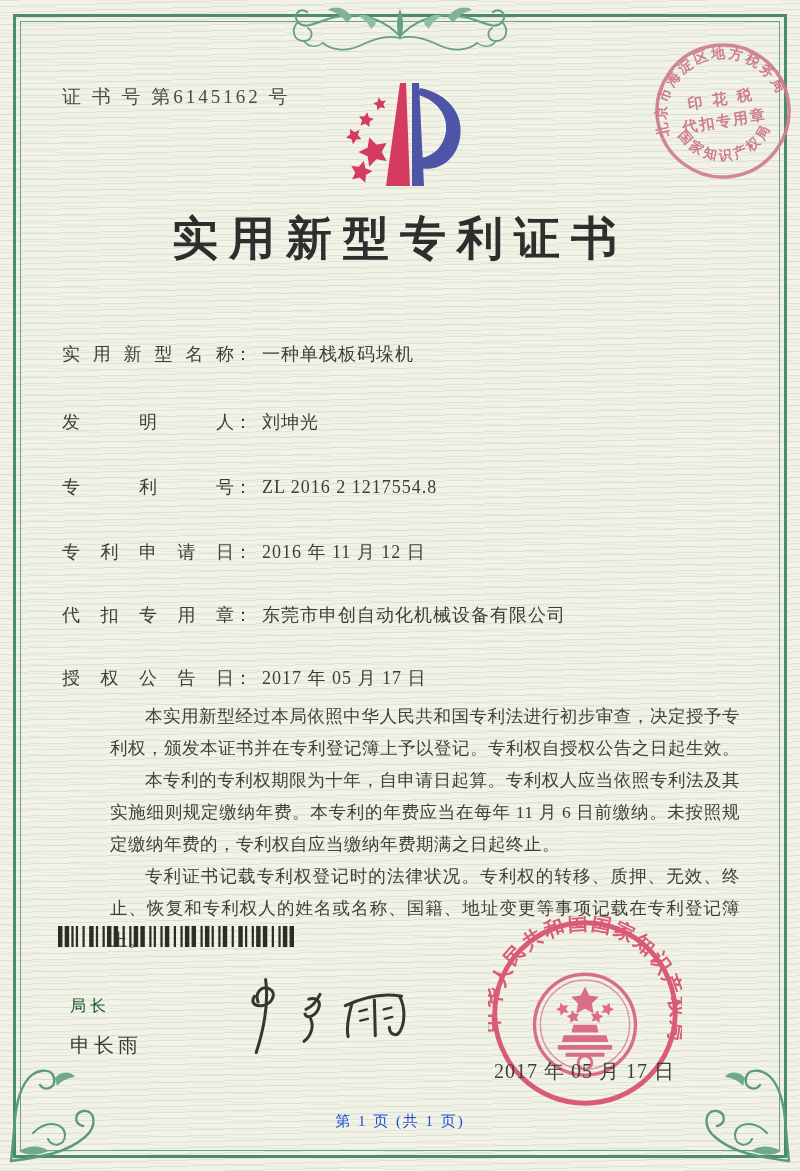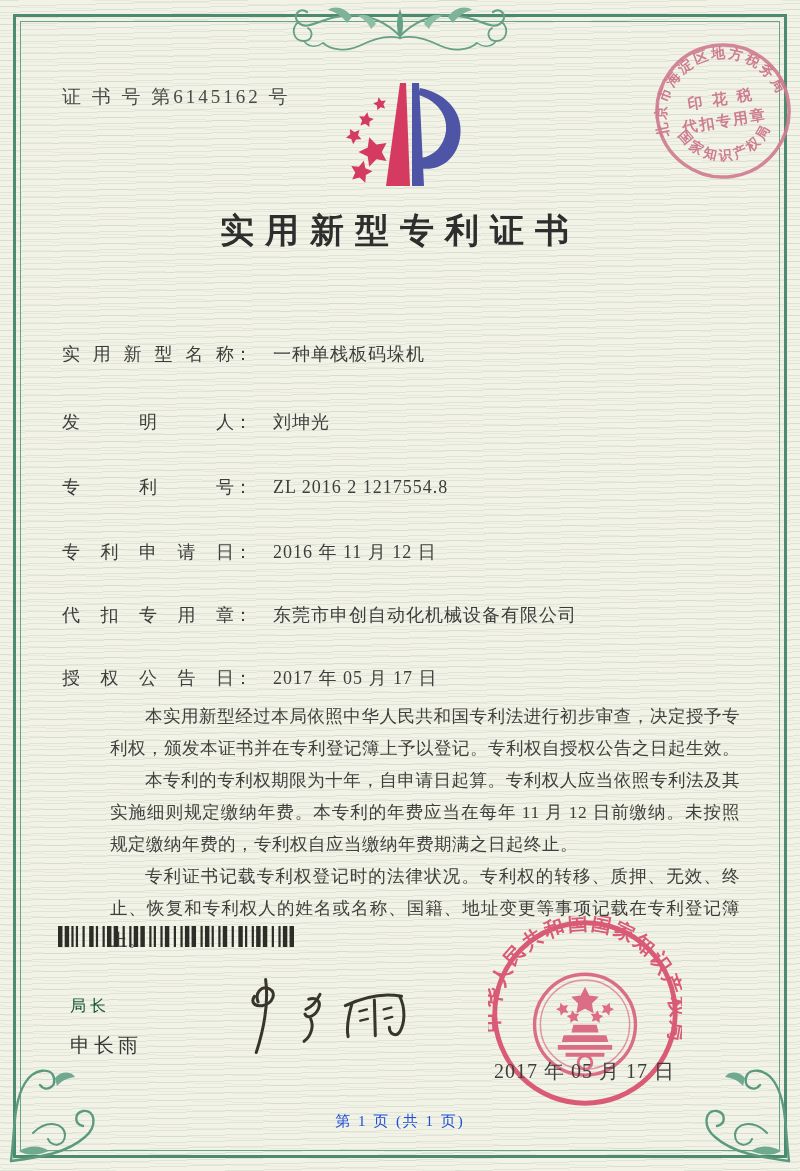--- a/index.html
+++ b/index.html
@@ -22,30 +22,30 @@
   .frame-inner {
     position:absolute; left:20px; top:21px; right:20px; bottom:20px;
     border:1.5px solid #6aa189; z-index:1; pointer-events:none;
   }
   .abs { position:absolute; z-index:2; }
 
   .cert-no { left:62px; top:84px; font-size:19px; letter-spacing:3px; color:#4a4a48; }
 
   .title {
     left:0; right:0; top:208px; text-align:center;
-    font-size:34px; font-weight:bold; letter-spacing:11px; color:#2e2e2e;
+    font-size:46px; font-weight:bold; letter-spacing:11px; color:#2e2e2e;
   }
 
   .field { left:62px; font-size:18px; color:#3d3d3b; white-space:nowrap; }
   .field .lbl {
     display:inline-block; width:172px; vertical-align:bottom;
     text-align:justify; text-align-last:justify;
   }
   .field .colon { display:inline-block; margin-right:10px; }
-  .field .val { letter-spacing:1px;margin-left:11px; }
+  .field .val { letter-spacing:1px; }
 
   .paras { left:62px; top:700px; width:678px; font-size:17.5px; line-height:32px;
     color:#3f3f3d; text-align:justify; letter-spacing:.5px; }
   .paras p { text-indent:2em;margin-left:48px; }
 
   .barcode { left:58px; top:926px; width:236px; height:21px; }
   .barcode svg { width:100%; height:100%; display:block; fill:#2d2d28; }
 
   .director-label { left:70px; top:996px;  font-size:16px; letter-spacing:4px; color:#14532d;
     font-family:"Liberation Sans","DejaVu Sans",sans-serif; }
@@ -168,21 +168,21 @@
   </div>
   <div class="abs field" style="top:603px">
     <span class="lbl">代扣专用章</span><span class="colon">：</span><span class="val">东莞市申创自动化机械设备有限公司</span>
   </div>
   <div class="abs field" style="top:666px">
     <span class="lbl">授权公告日</span><span class="colon">：</span><span class="val">2017 年 05 月 17 日</span>
   </div>
 
   <div class="abs paras">
     <p>本实用新型经过本局依照中华人民共和国专利法进行初步审查，决定授予专利权，颁发本证书并在专利登记簿上予以登记。专利权自授权公告之日起生效。</p>
-    <p>本专利的专利权期限为十年，自申请日起算。专利权人应当依照专利法及其实施细则规定缴纳年费。本专利的年费应当在每年 11 月 12 日前缴纳。未按照规定缴纳年费的，专利权自应当缴纳年费期满之日起终止。</p>
+    <p>本专利的专利权期限为十年，自申请日起算。专利权人应当依照专利法及其实施细则规定缴纳年费。本专利的年费应当在每年 11 月 6 日前缴纳。未按照规定缴纳年费的，专利权自应当缴纳年费期满之日起终止。</p>
     <p>专利证书记载专利权登记时的法律状况。专利权的转移、质押、无效、终止、恢复和专利权人的姓名或名称、国籍、地址变更等事项记载在专利登记簿上。</p>
   </div>
 
   <div class="abs barcode">
     <svg preserveAspectRatio="none" viewBox="0 0 106 20">
         <g>
           <rect x="0" y="0" width="2" height="20"></rect>
           <rect x="3" y="0" width="2" height="20"></rect>
           <rect x="6" y="0" width="1" height="20"></rect>
           <rect x="8" y="0" width="1" height="20"></rect>

